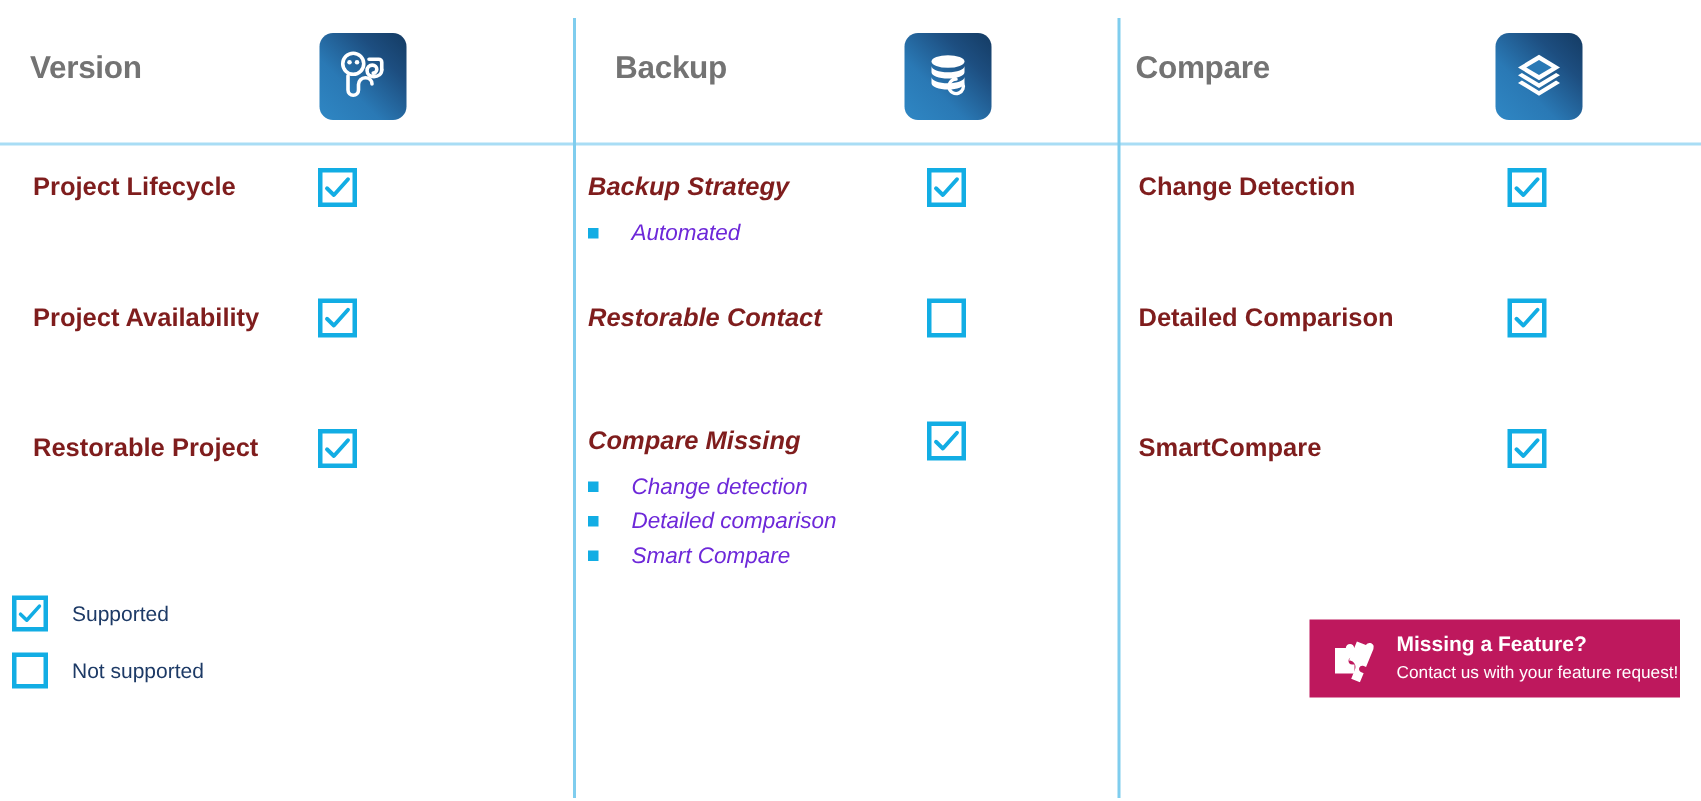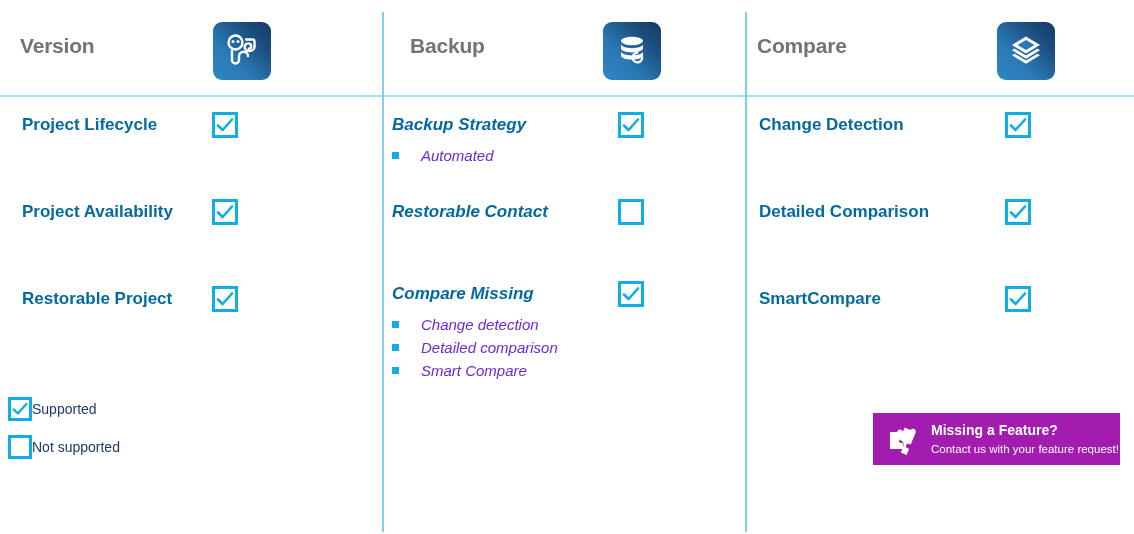--- a/index.html
+++ b/index.html
@@ -94,21 +94,21 @@
     right: 0;
   }
   .feature-line {
     display: flex;
     align-items: center;
     height: 26px;
   }
   .feature-label {
     font-size: 17px;
     font-weight: bold;
-    color: #0369a1;
+    color: #7f1d1d;
     white-space: nowrap;
   }
 
   .chk {
     position: absolute;
     width: 26px;
     height: 26px;
     box-sizing: border-box;
     border: 3px solid #12ade4;
     background: #ffffff;
@@ -163,33 +163,34 @@
     height: 24px;
     box-sizing: border-box;
     border: 3px solid #12ade4;
     background: #fff;
     flex: none;
     display: flex;
     align-items: center;
     justify-content: center;
   }
   .legend-text {
+    margin-left: 16px;
     font-size: 14px;
     color: #1d3a66;
     white-space: nowrap;
   }
 
   
   .banner {
     position: absolute;
     left: 126px;
     top: 413px;
     width: 247px;
     height: 52px;
-    background: #a21caf;
+    background: #be185d;
     display: flex;
     align-items: center;
   }
   .banner-icon {
     flex: none;
     margin-left: 14px;
     margin-right: 12px;
     width: 32px;
     height: 32px;
   }

